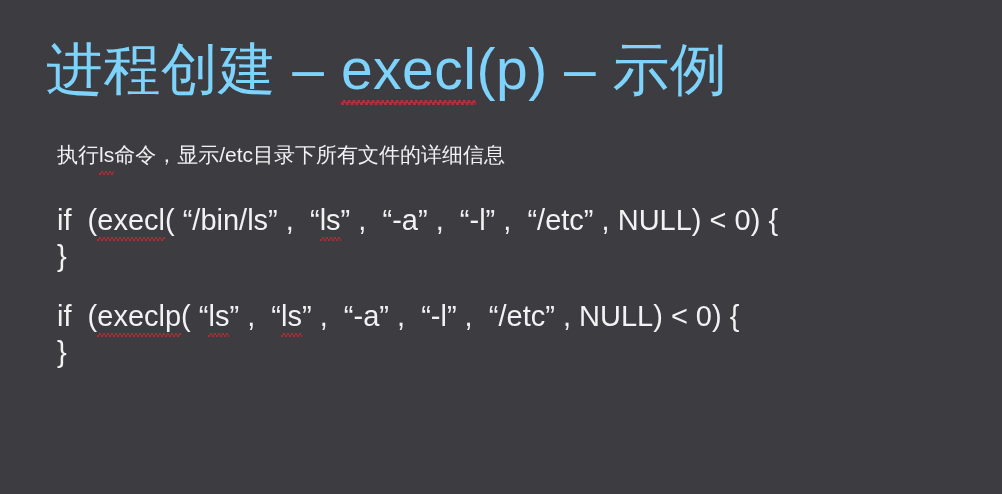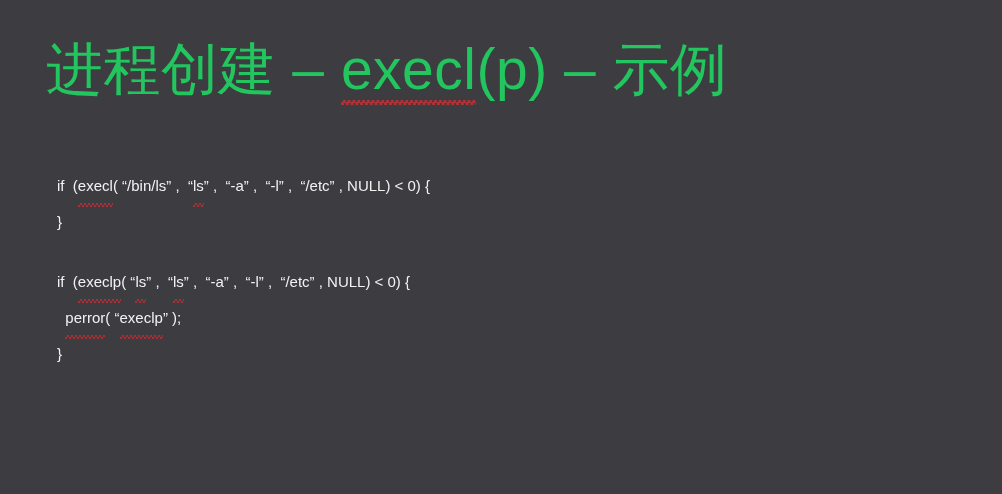--- a/index.html
+++ b/index.html
@@ -24,36 +24,36 @@
     box-sizing: border-box;
   }
 
   
   .slide-title {
     position: absolute;
     left: 46px;
     top: 34px;
     font-size: 57px;
     line-height: 70px;
-    color: #22c55e;
+    color: #7dd3fc;
     white-space: pre;
     letter-spacing: 0.5px;
     font-weight: 400;
   }
 
   
   .body-block {
     position: absolute;
     left: 57px;
     top: 138px;
     width: 900px;
   }
 
   .line {
-    font-size: 15px;
+    font-size: 29px;
     line-height: 36px;
     color: #f2f2f2;
     white-space: pre;
     font-weight: 400;
   }
 
   .line.caption {
     font-size: 21px;
     line-height: 34px;
   }
@@ -97,38 +97,38 @@
 </style>
 </head>
 <body>
 
 <div class="slide">
 
   <div class="slide-title"><span>进程创建 </span><span>– </span><span class="sq sq-title">execl</span><span>(p) </span><span>– </span><span>示例</span></div>
 
   <div class="body-block">
 
+    <div class="line caption"><span>执行</span><span class="sq">ls</span><span>命令，显示/etc目录下所有文件的详细信息</span></div>
 
     <div class="spacer"></div>
 
     <div class="code-block">
 
       <div class="line"><span>if  (</span><span class="sq">execl</span><span>( “/bin/ls” ,  “</span><span class="sq">ls</span><span>” ,  “-a” ,  “-l” ,  “/etc” , NULL) &lt; 0) {</span></div>
 
 
       <div class="line">}</div>
 
     </div>
 
     <div class="spacer small"></div>
 
     <div class="code-block">
 
       <div class="line"><span>if  (</span><span class="sq">execlp</span><span>( “</span><span class="sq">ls</span><span>” ,  “</span><span class="sq">ls</span><span>” ,  “-a” ,  “-l” ,  “/etc” , NULL) &lt; 0) {</span></div>
 
-      <div class="line"><span>  </span><span class="sq">perror</span><span>( “</span><span class="sq">execlp</span><span>” );</span></div>
 
       <div class="line">}</div>
 
     </div>
 
   </div>
 </div>
 
 </body></html>

